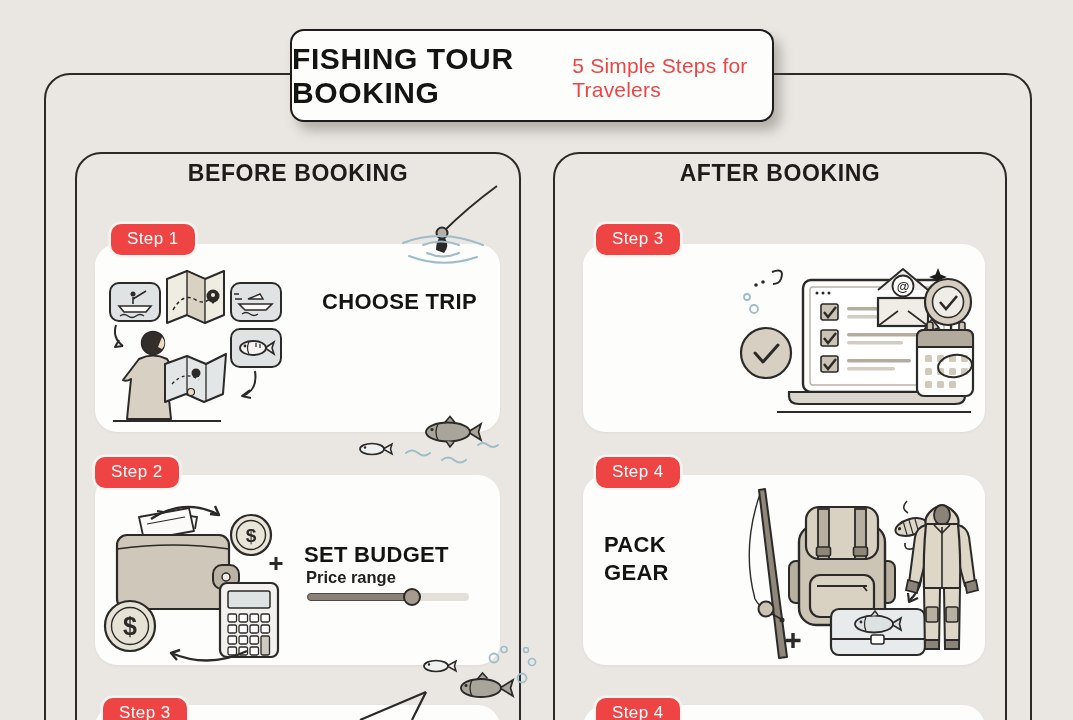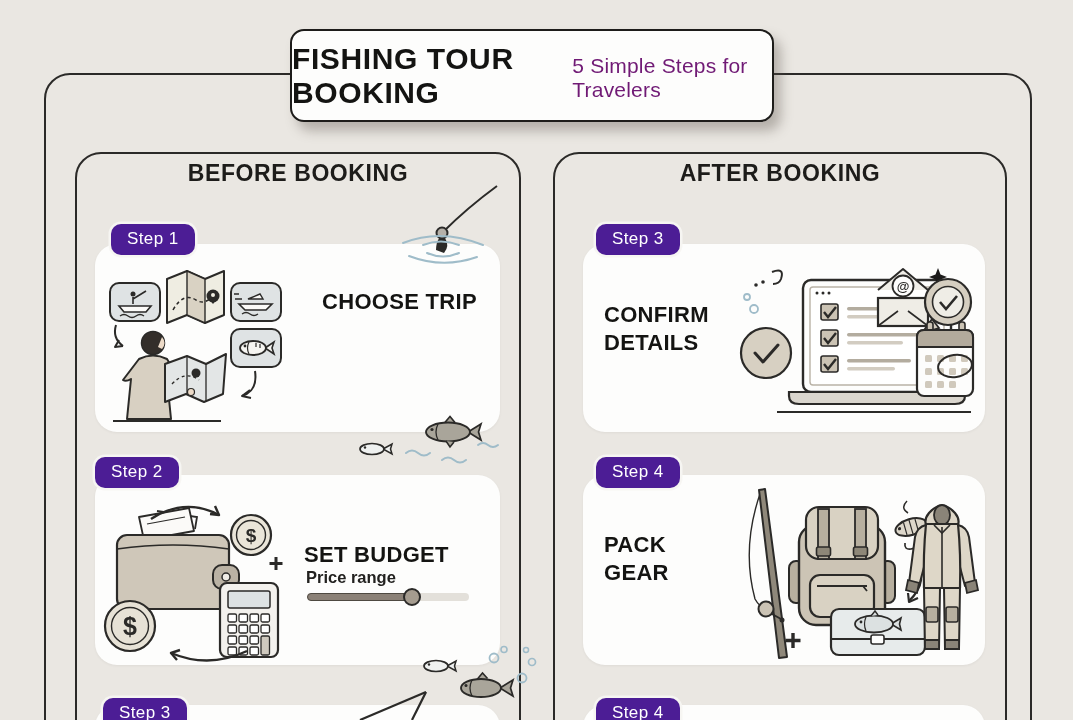--- a/index.html
+++ b/index.html
@@ -11,24 +11,24 @@
 
   .panel{position:absolute;top:152px;height:640px;border:2px solid #2b2a28;border-radius:26px;z-index:2;}
   .panel-left{left:75px;width:442px;}
   .panel-right{left:553px;width:450px;}
   .panel-heading{margin:6px 0 0;text-align:center;font-size:23px;font-weight:800;letter-spacing:.6px;color:#17161­4;}
 
   .title-box{position:absolute;left:290px;top:29px;width:480px;height:89px;background:#fdfdfc;
              border:2.5px solid #1d1c1a;border-radius:14px;box-shadow:7px 9px 12px rgba(95,88,80,.38);
              display:flex;flex-direction:row;align-items:center;justify-content:center;z-index:10;}
   .title-box h1{margin:0;font-size:30px;font-weight:800;letter-spacing:.6px;color:#141412;}
-  .title-box p{margin:4px 0 0;font-size:21px;font-weight:500;letter-spacing:.2px;color:#701a75;}
+  .title-box p{margin:4px 0 0;font-size:21px;font-weight:500;letter-spacing:.2px;color:#ef4444;}
 
   .card{position:absolute;background:#fdfdfc;border-radius:22px;box-shadow:0 1px 3px rgba(0,0,0,.05);z-index:3;}
-  .badge{position:absolute;background:#4c1d95;color:#fff;font-size:17px;font-weight:500;
+  .badge{position:absolute;background:#ef4444;color:#fff;font-size:17px;font-weight:500;
          padding:5px 16px 6px;border-radius:10px;letter-spacing:.4px;z-index:6;
          box-shadow:0 0 0 2.5px rgba(247,245,242,.95);}
   .card-title{position:absolute;font-size:22px;font-weight:800;letter-spacing:.3px;color:#141412;
               line-height:28px;white-space:pre-line;}
   .card-desc{position:absolute;font-size:15.5px;line-height:20.5px;font-weight:500;color:#22211f;white-space:pre-line;}
 
   .slider-label{position:absolute;font-size:16.5px;font-weight:600;color:#22211f;}
   .slider{position:absolute;width:162px;height:8px;}
   .slider-track{position:absolute;left:0;top:0;width:100%;height:8px;background:#e3e0da;border-radius:4px;}
   .slider-fill{position:absolute;left:0;top:0;height:8px;background:#8b8177;border:1px solid #4e4941;
@@ -177,22 +177,20 @@
       <div class="slider-thumb" style="left: 65%;"></div>
     </div>
   </div>
 
   <div class="card" style="left:95px;top:705px;width:405px;height:60px;">
     <span class="badge" style="left:8px;top:-7px;">Step 3</span>
   </div>
 
   <div class="card" style="left:583px;top:244px;width:402px;height:188px;">
     <span class="badge" style="left:13px;top:-20px;">Step 3</span>
-    <div class="card-title" style="left:21px;top:57px;width:160px;">CONFIRM
-DETAILS</div>
     <svg class="illus" style="left:148px;top:16px;" width="248" height="170" viewBox="0 0 248 170">
       <g>
         <circle cx="25" cy="25" r="1.8" fill="#2b2a28"></circle>
           <circle cx="32" cy="22" r="1.8" fill="#2b2a28"></circle>
         <path d="M41,12 q13,-5 9,7 q-2,5 -8,5" fill="none" stroke="#2b2a28" stroke-width="2"></path>
         <circle cx="16" cy="37" r="3" fill="none" stroke="#9fbcc9" stroke-width="1.8"></circle>
         <circle cx="23" cy="49" r="4" fill="none" stroke="#9fbcc9" stroke-width="1.8"></circle>
       </g>
       <g>
         <circle cx="35" cy="93" r="25" fill="#d7d0c2" stroke="#2b2a28" stroke-width="2.2"></circle>

